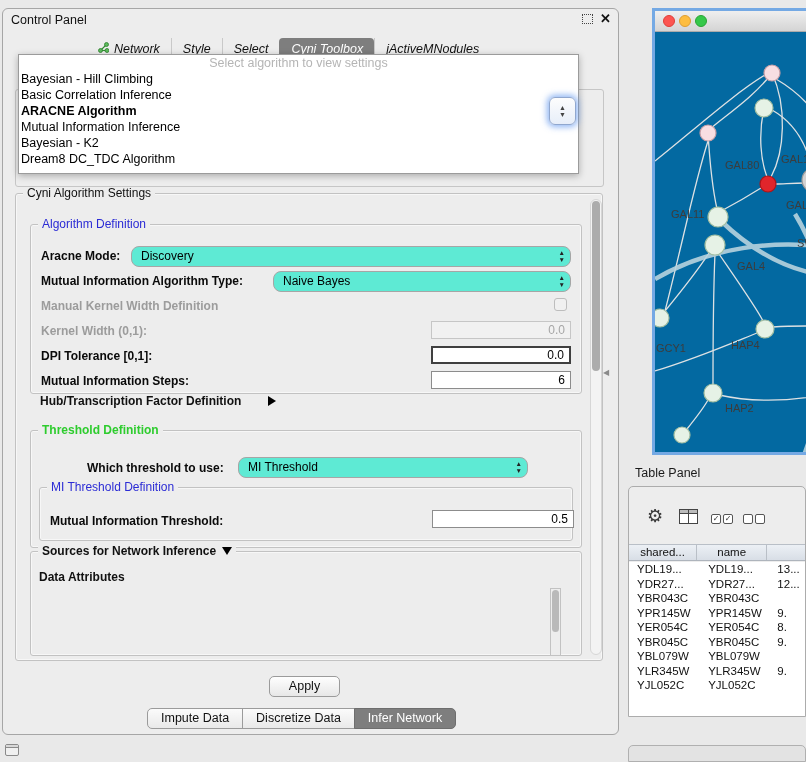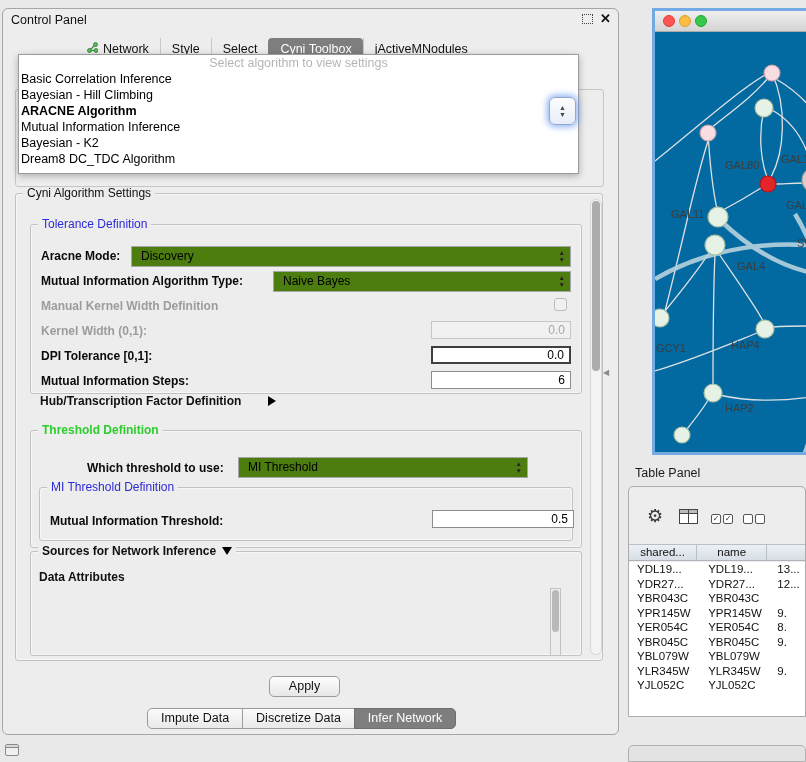--- a/index.html
+++ b/index.html
@@ -4,42 +4,42 @@
 <style>
   *{box-sizing:border-box;margin:0;padding:0;}
   html,body{width:806px;height:762px;}
   body{position:relative;overflow:hidden;background:#E9E9E9;font-family:"Liberation Sans",sans-serif;color:#111;}
 
   
   #control-panel{position:absolute;left:2px;top:8px;width:617px;height:727px;background:#EDEDED;border:1px solid #A6A6A6;border-radius:6px;}
   .cp-title{position:absolute;left:8px;top:4px;font-size:12.5px;color:#111;}
   .cp-float{position:absolute;right:25px;top:5px;width:11px;height:10px;border:1.5px dotted #444;background:transparent;}
   .cp-close{position:absolute;right:7px;top:2px;font-size:13px;font-weight:bold;color:#111;cursor:default;}
-  .cp-tabs{position:absolute;left:73px;top:28px;display:flex;align-items:center;height:24px;font-size:12.5px;}
+  .cp-tabs{position:absolute;left:84px;top:28px;display:flex;align-items:center;height:24px;font-size:12.5px;font-style:italic;}
   .tab{padding:4px 11px;display:flex;align-items:center;gap:5px;border-left:1px solid #C9C9C9;white-space:nowrap;}
   .tab:first-child{border-left:none;}
   .tab.sel{background:#7E7E7E;color:#fff;border-radius:4px;border-left-color:transparent;}
 
   
   .popup{position:absolute;left:15px;top:45px;width:561px;height:120px;background:#fff;border:1px solid #9B9B9B;z-index:40;box-shadow:0 2px 7px rgba(0,0,0,.28);}
   .popup-ph{height:16px;line-height:16px;text-align:center;color:#B5B5B5;font-size:12.5px;}
   .popup-item{height:16px;line-height:16px;padding-left:2px;font-size:12.5px;color:#000;white-space:nowrap;}
   .popup-item.sel{font-weight:bold;}
   .combo-remnant{position:absolute;left:546px;top:88px;width:27px;height:28px;background:linear-gradient(#FDFDFD,#E7EEF9);border:1px solid #90A7CE;border-radius:6px;box-shadow:0 0 6px 2px rgba(96,150,238,.7);z-index:45;display:flex;flex-direction:column;align-items:center;justify-content:center;font-size:7px;line-height:7px;color:#444;}
   .gb-fragment{position:absolute;left:12px;top:80px;width:589px;height:98px;border:1px solid #C6C6C6;border-radius:3px;z-index:1;}
 
   
   .group{position:absolute;border:1px solid #C2C2C2;border-radius:3px;box-shadow:inset 0 0 0 1px rgba(255,255,255,.55);}
   .gtitle{position:absolute;top:-8px;left:7px;background:#EDEDED;padding:0 4px;font-size:12px;white-space:nowrap;display:flex;align-items:center;gap:6px;}
   .gtitle.bold{font-weight:bold;}
   .blue{color:#2B2BD5;}
   .green{color:#2ECC2E;font-weight:bold;}
   .lbl{position:absolute;font-size:12px;font-weight:bold;color:#0A0A0A;white-space:nowrap;}
   .lbl.dis{color:#9C9C9C;}
-  .combo{position:absolute;height:21px;background:#4d7c0f;border:1px solid #A6A6A6;border-radius:0;font-size:12px;}
+  .combo{position:absolute;height:21px;background:#5eead4;border:1px solid #A6A6A6;border-radius:8px;font-size:12px;}
   .combo .val{position:absolute;left:9px;top:0;line-height:19px;color:#000;white-space:nowrap;}
   .combo .arr{position:absolute;right:5px;top:3px;display:flex;flex-direction:column;align-items:center;font-size:6.5px;line-height:6.5px;color:#222;}
   .field{position:absolute;height:18px;background:#fff;border:1px solid #8C8C8C;font-size:12px;line-height:16px;text-align:right;padding:0 5px;color:#000;}
   .field.dis{background:#F1F1F1;border-color:#C6C6C6;color:#A6A6A6;}
   .field.focus{border:2px solid #3F3F3F;line-height:14px;}
   .checkbox{position:absolute;width:13px;height:13px;background:#F0F0F0;border:1px solid #BDBDBD;border-radius:3px;}
   .tri-right{width:0;height:0;border-left:8px solid #000;border-top:5px solid transparent;border-bottom:5px solid transparent;display:inline-block;}
   .tri-down{width:0;height:0;border-top:8px solid #000;border-left:5px solid transparent;border-right:5px solid transparent;display:inline-block;}
   .hub-row{position:absolute;left:24px;top:200px;display:flex;align-items:center;gap:27px;font-size:12px;font-weight:bold;}
 
@@ -124,21 +124,21 @@
         <span>jActiveMNodules</span>
       </div>
     </div>
 
   <div class="gb-fragment"></div>
 
   <div class="group" style="left:12px;top:184px;width:588px;height:468px;">
     <div class="gtitle">Cyni Algorithm Settings</div>
 
     <div class="group" style="left:14px;top:30px;width:552px;height:170px;">
-      <div class="gtitle blue">Tolerance Definition</div>
+      <div class="gtitle blue">Algorithm Definition</div>
 
       <div class="lbl" style="left:10px;top:24px;">Aracne Mode:</div>
       <div class="combo" style="left:100px;top:21px;width:440px;">
         <span class="val">Discovery</span>
         <span class="arr">
             <span>▲</span>
             <span>▼</span>
           </span>
       </div>
 
@@ -200,22 +200,22 @@
     </div>
 
     <div class="v-scroll">
         <div class="thumb"></div>
       </div>
   </div>
 
   <div class="popup">
     <div class="popup-ph">Select algorithm to view settings</div>
     <div id="popupItems">
+        <div class="popup-item">Bayesian - Hill Climbing</div>
         <div class="popup-item">Basic Correlation Inference</div>
-        <div class="popup-item">Bayesian - Hill Climbing</div>
         <div class="popup-item sel">ARACNE Algorithm</div>
         <div class="popup-item">Mutual Information Inference</div>
         <div class="popup-item">Bayesian - K2</div>
         <div class="popup-item">Dream8 DC_TDC Algorithm</div>
       </div>
   </div>
   <div class="combo-remnant">
       <span>▲</span>
       <span>▼</span>
     </div>

